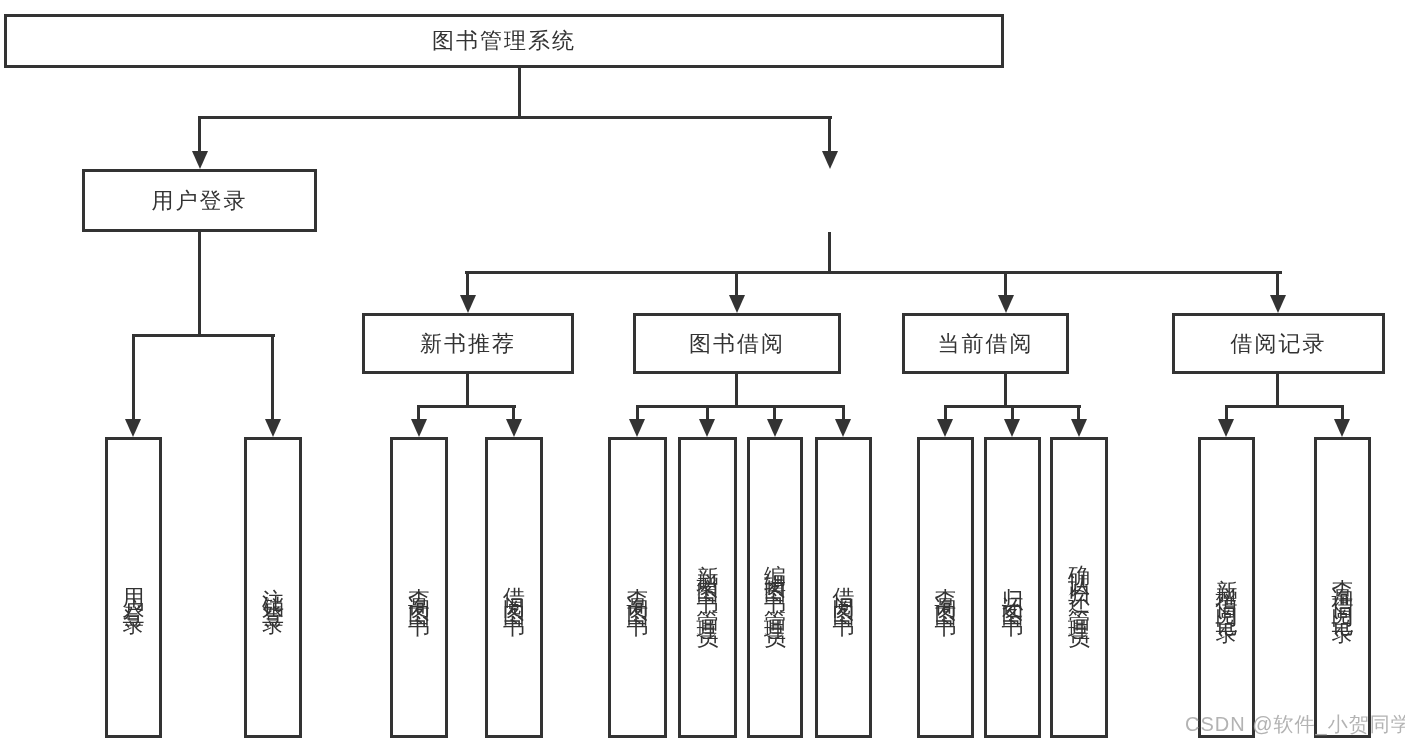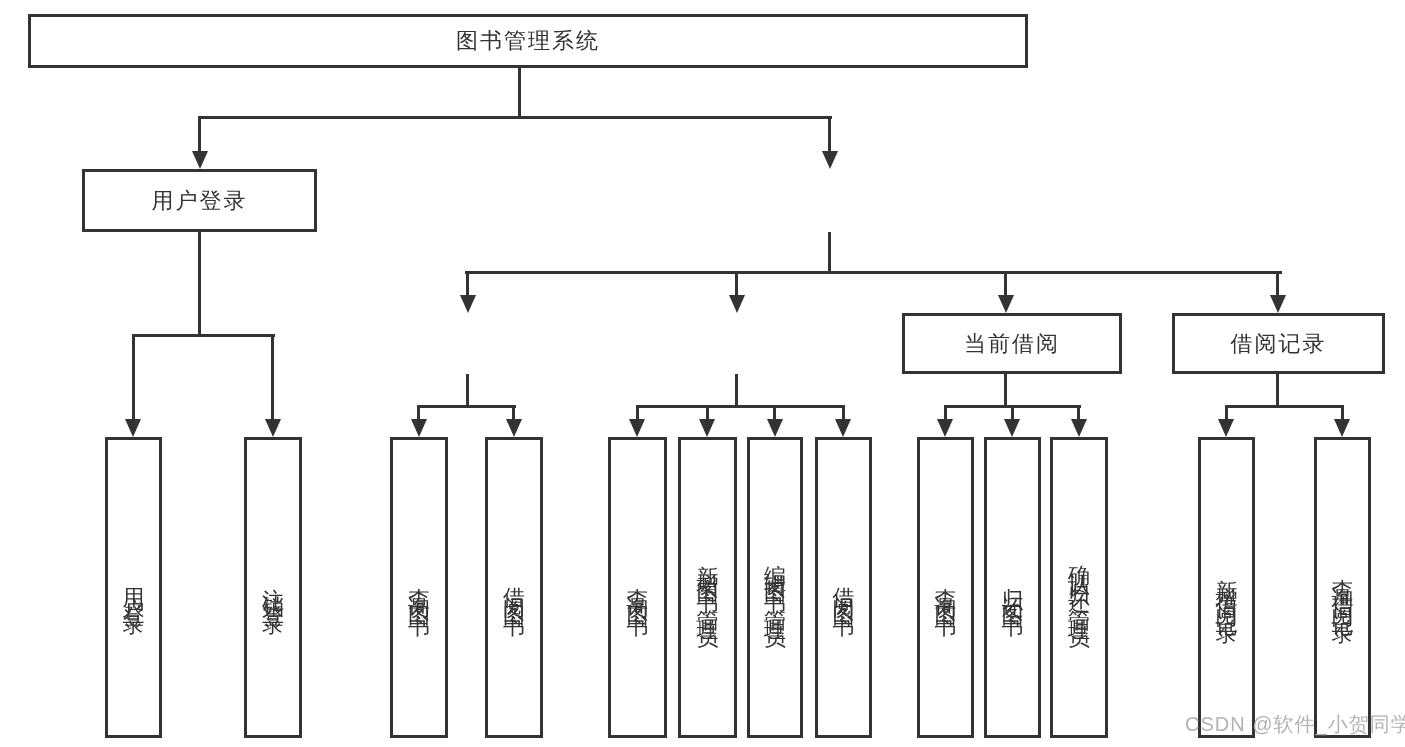--- a/index.html
+++ b/index.html
@@ -85,29 +85,35 @@
   <div class="arrow" style="left:629px;top:419px"></div>
   <div class="arrow" style="left:699px;top:419px"></div>
   <div class="arrow" style="left:767px;top:419px"></div>
   <div class="arrow" style="left:835px;top:419px"></div>
   <div class="arrow" style="left:937px;top:419px"></div>
   <div class="arrow" style="left:1004px;top:419px"></div>
   <div class="arrow" style="left:1071px;top:419px"></div>
   <div class="arrow" style="left:1218px;top:419px"></div>
   <div class="arrow" style="left:1334px;top:419px"></div>
 
-  <div class="node" style="left:28px;top:14px;width:1000px;height:54px">
+  <div class="node" style="left:4px;top:14px;width:1000px;height:54px">
     <span class="hlabel">图书管理系统</span>
   </div>
 
   <div class="node" style="left:82px;top:169px;width:235px;height:63px">
     <span class="hlabel">用户登录</span>
   </div>
 
-  <div class="node" style="left:902px;top:313px;width:220px;height:61px">
+  <div class="node" style="left:362px;top:313px;width:212px;height:61px">
+    <span class="hlabel">新书推荐</span>
+  </div>
+  <div class="node" style="left:633px;top:313px;width:208px;height:61px">
+    <span class="hlabel">图书借阅</span>
+  </div>
+  <div class="node" style="left:902px;top:313px;width:167px;height:61px">
     <span class="hlabel">当前借阅</span>
   </div>
   <div class="node" style="left:1172px;top:313px;width:213px;height:61px">
     <span class="hlabel">借阅记录</span>
   </div>
 
   <div class="node" style="left:105px;top:437px;width:57px;height:301px">
     <span class="vlabel">用户登录</span>
   </div>
   <div class="node" style="left:244px;top:437px;width:58px;height:301px">

